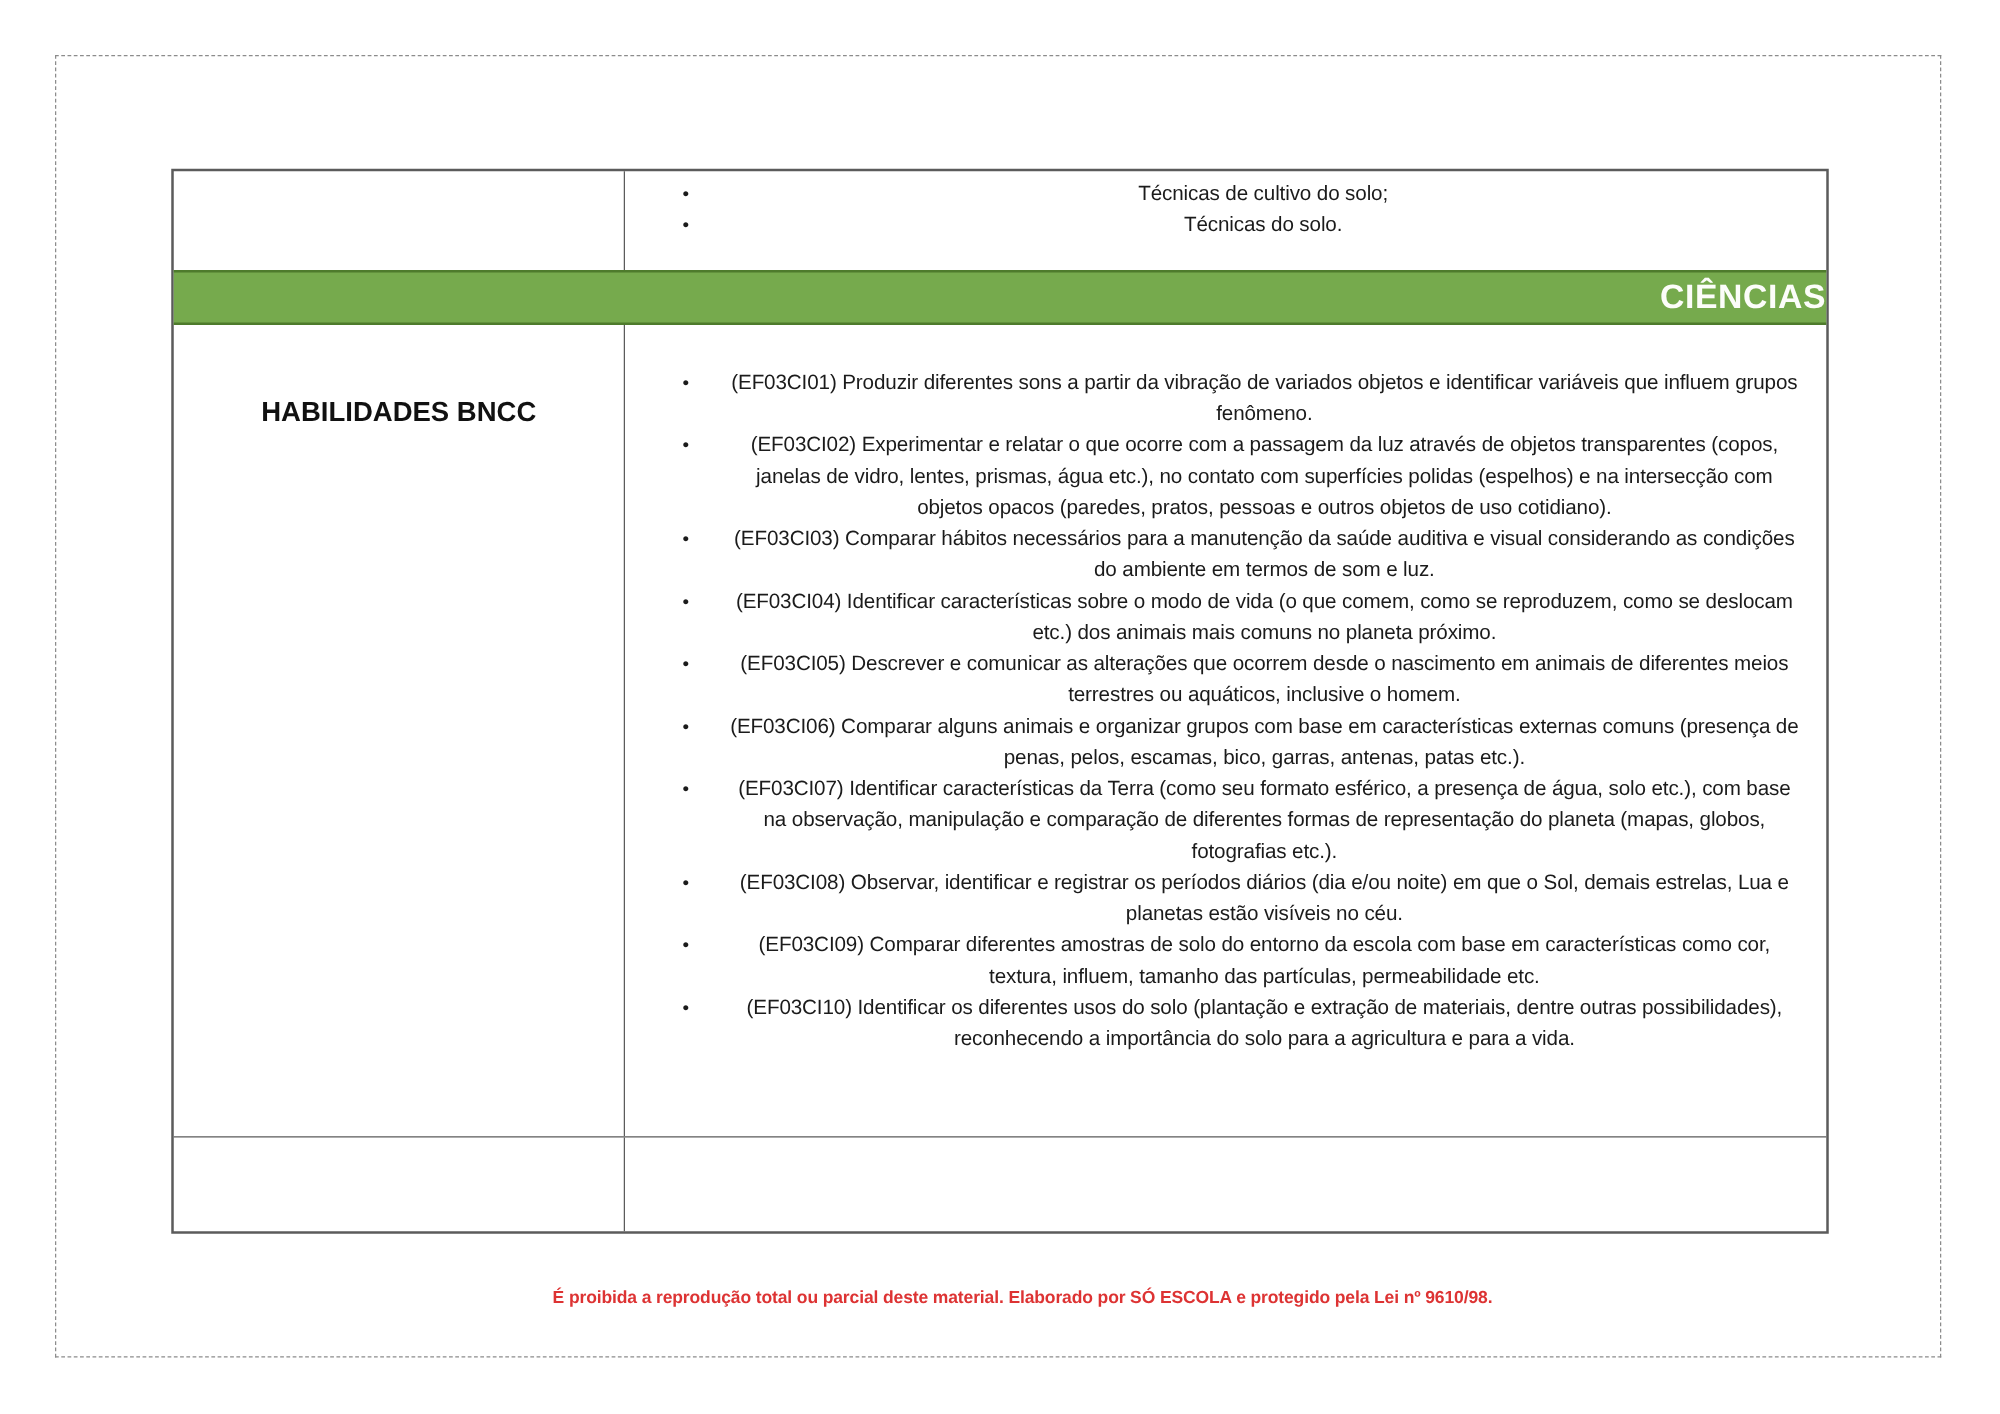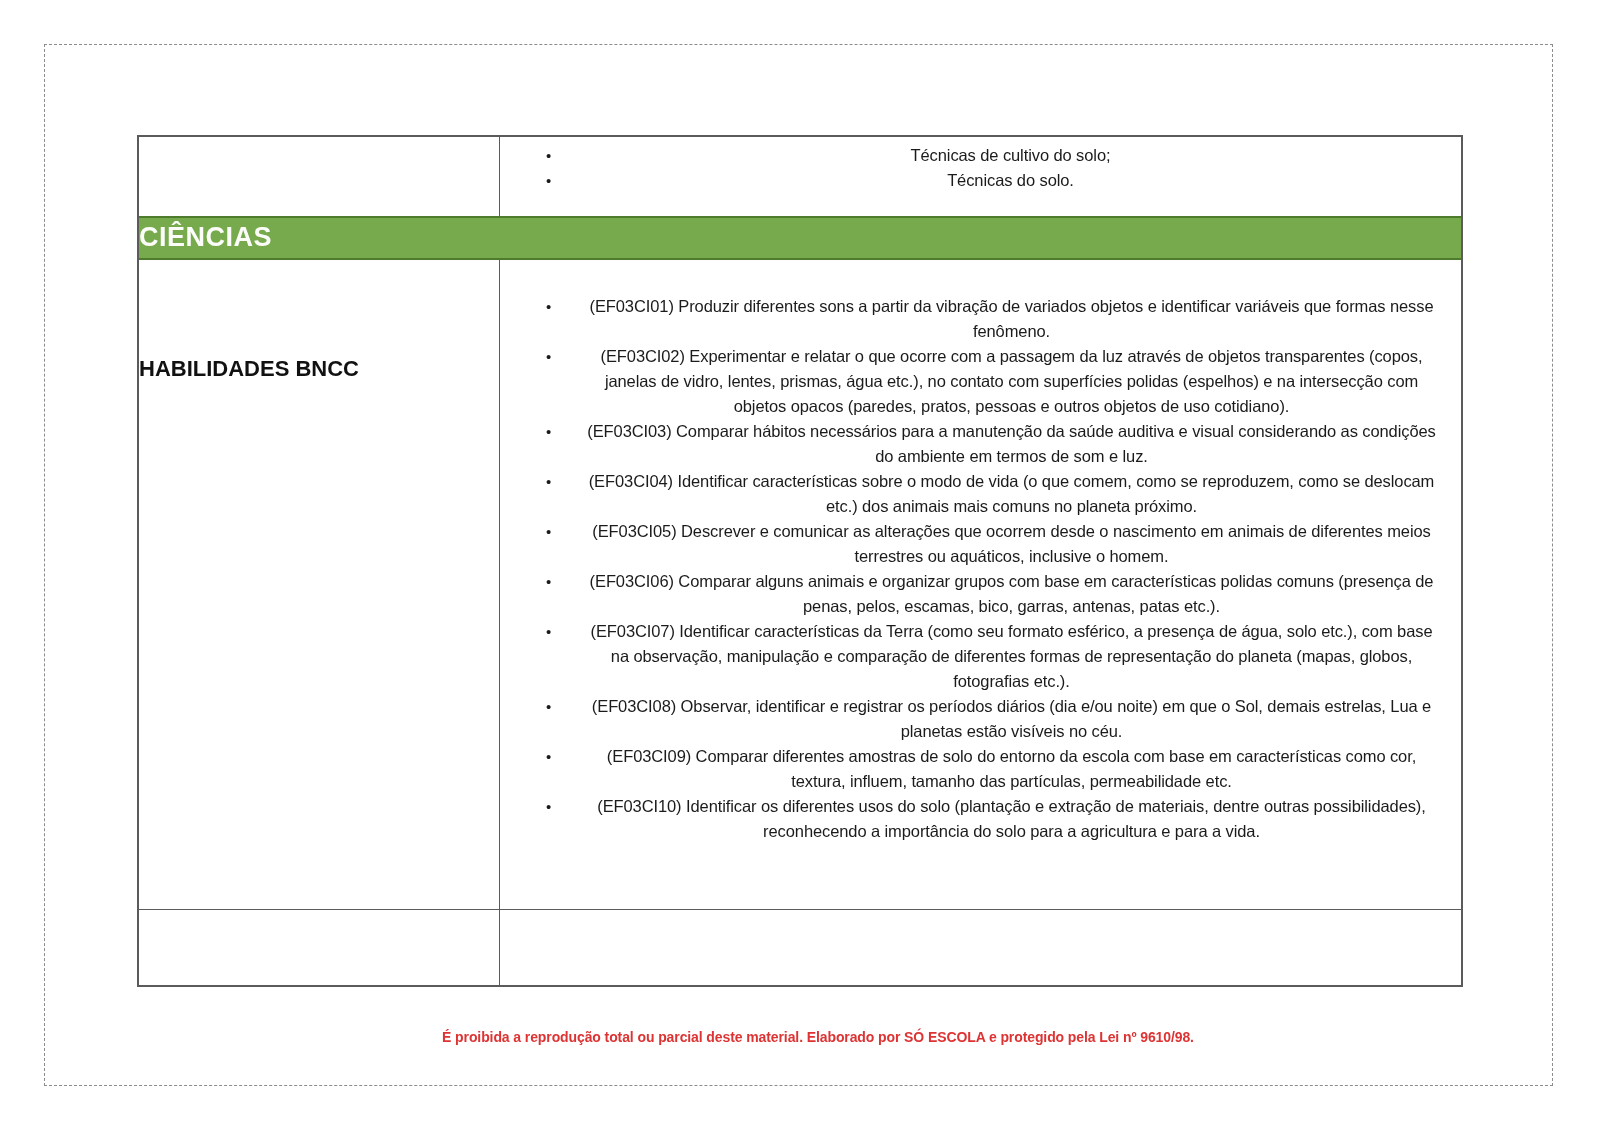--- a/index.html
+++ b/index.html
@@ -31,21 +31,21 @@
     background: #ffffff;
   }
   .row { display: flex; box-sizing: border-box; }
   .row-top { height: 79px; }
   .row-band {
     height: 44px;
     background: #76AA4D;
     border-top: 2px solid #4e7b2c;
     border-bottom: 2px solid #4e7b2c;
     align-items: center;
-    justify-content: flex-start;
+    justify-content: flex-end;
   }
   .row-main { flex: 1 1 auto; overflow: hidden; }
   .row-bottom { height: 76px; border-top: 1px solid #5b5b5b; }
   .cell { box-sizing: border-box; }
   .cell-left {
     width: 361px;
     flex: 0 0 361px;
     border-right: 1px solid #5b5b5b;
   }
   .cell-right { flex: 1 1 auto; }
@@ -71,21 +71,22 @@
   .bullet-text { flex: 1 1 auto; text-align: center; }
   .band-title {
     color: #fcfdf9;
     font-size: 27px;
     font-weight: bold;
     letter-spacing: 0.5px;
     line-height: 1;
     padding-bottom: 2px;
   }
   .label-cell {
-    padding-top: 96px;
+    text-align: center;
+    padding-top: 57px;
   }
   .row-label {
     font-size: 22px;
     font-weight: bold;
     color: #111111;
   }
   .footer-note {
     position: absolute;
     left: 0; right: 0;
     top: 1029px;
@@ -127,41 +128,41 @@
     </div>
 
     <div class="row row-main">
       <div class="cell cell-left label-cell">
         <div class="row-label">HABILIDADES BNCC</div>
       </div>
       <div class="cell cell-right">
         <ul class="bullets main-bullets">
           <li class="bullet-item">
             <span class="bullet-dot">•</span>
-            <span class="bullet-text">(EF03CI01) Produzir diferentes sons a partir da vibração de variados objetos e identificar variáveis que formas nesse fenômeno.</span>
+            <span class="bullet-text">(EF03CI01) Produzir diferentes sons a partir da vibração de variados objetos e identificar variáveis que influem grupos fenômeno.</span>
           </li>
           <li class="bullet-item">
             <span class="bullet-dot">•</span>
             <span class="bullet-text">(EF03CI02) Experimentar e relatar o que ocorre com a passagem da luz através de objetos transparentes (copos, janelas de vidro, lentes, prismas, água etc.), no contato com superfícies polidas (espelhos) e na intersecção com objetos opacos (paredes, pratos, pessoas e outros objetos de uso cotidiano).</span>
           </li>
           <li class="bullet-item">
             <span class="bullet-dot">•</span>
             <span class="bullet-text">(EF03CI03) Comparar hábitos necessários para a manutenção da saúde auditiva e visual considerando as condições do ambiente em termos de som e luz.</span>
           </li>
           <li class="bullet-item">
             <span class="bullet-dot">•</span>
             <span class="bullet-text">(EF03CI04) Identificar características sobre o modo de vida (o que comem, como se reproduzem, como se deslocam etc.) dos animais mais comuns no planeta próximo.</span>
           </li>
           <li class="bullet-item">
             <span class="bullet-dot">•</span>
             <span class="bullet-text">(EF03CI05) Descrever e comunicar as alterações que ocorrem desde o nascimento em animais de diferentes meios terrestres ou aquáticos, inclusive o homem.</span>
           </li>
           <li class="bullet-item">
             <span class="bullet-dot">•</span>
-            <span class="bullet-text">(EF03CI06) Comparar alguns animais e organizar grupos com base em características polidas comuns (presença de penas, pelos, escamas, bico, garras, antenas, patas etc.).</span>
+            <span class="bullet-text">(EF03CI06) Comparar alguns animais e organizar grupos com base em características externas comuns (presença de penas, pelos, escamas, bico, garras, antenas, patas etc.).</span>
           </li>
           <li class="bullet-item">
             <span class="bullet-dot">•</span>
             <span class="bullet-text">(EF03CI07) Identificar características da Terra (como seu formato esférico, a presença de  água, solo etc.), com base na observação, manipulação e comparação de diferentes formas de representação do planeta (mapas, globos, fotografias etc.).</span>
           </li>
           <li class="bullet-item">
             <span class="bullet-dot">•</span>
             <span class="bullet-text">(EF03CI08) Observar, identificar e registrar os períodos diários (dia e/ou noite) em que o Sol, demais estrelas, Lua e planetas estão visíveis no céu.</span>
           </li>
           <li class="bullet-item">

